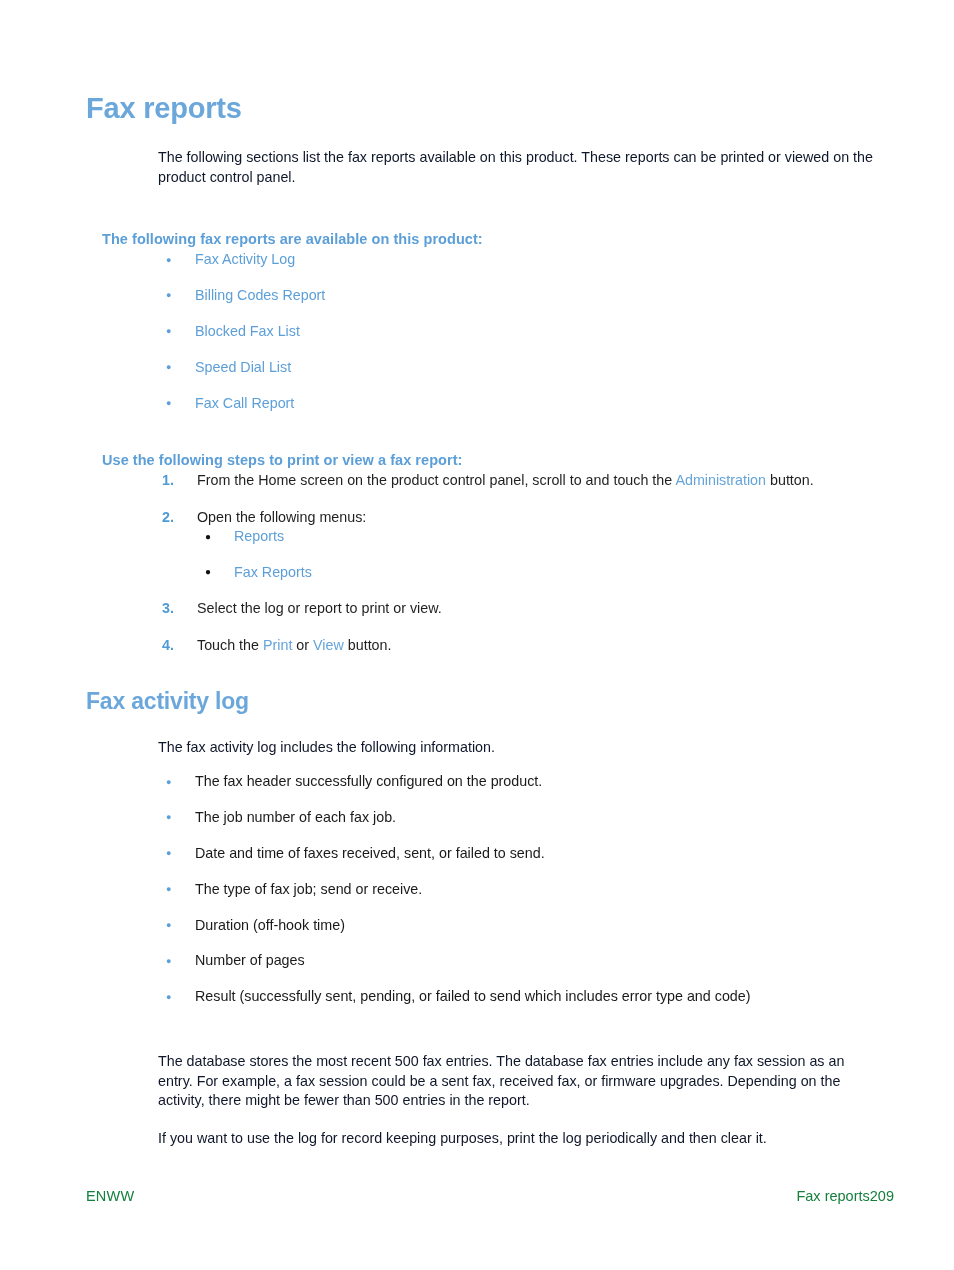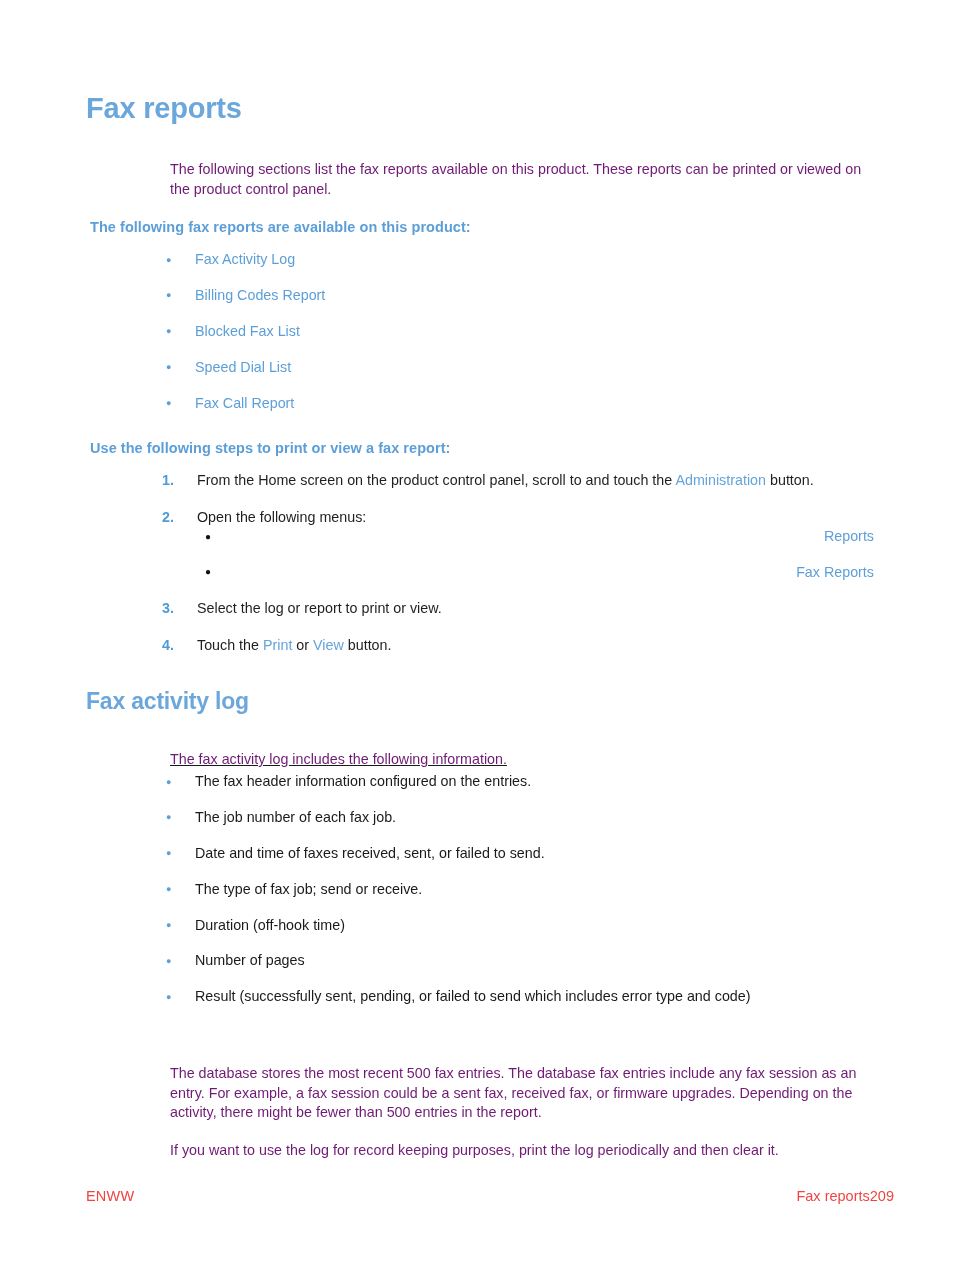--- a/index.html
+++ b/index.html
@@ -43,35 +43,35 @@
     font-size: 23px;
     font-weight: bold;
     color: #6ba7db;
     letter-spacing: -0.2px;
     margin: 0;
   }
   .h3 {
     font-size: 14.5px;
     font-weight: bold;
     color: #5c9fd8;
-    margin: 4px;
+    margin: 16px;
     letter-spacing: 0.05px;
   }
 
   
   .body-col {
     position: absolute;
     left: 158px;
     width: 716px;
   }
   .para {
     font-size: 14.3px;
     line-height: 19.5px;
-    color: #701a75;
-    margin: 12px;
+    color: #0f172a;
+    margin: 0;
   }
 
   .sub-head-row {
     position: absolute;
     left: 86px;
     width: 800px;
   }
 
   
   ul.blue-bullets, ul.black-bullets, ol.steps {
@@ -119,41 +119,40 @@
     top: 0;
     font-size: 14.3px;
     font-weight: bold;
     color: #4e9bd6;
   }
   ol.steps > li > .step-text { color: #1f1f1f; text-align: center; }
 
   .substeps {
     margin-top: 17px;
     margin-bottom: 0;
-    text-align: right;
   }
   .substeps > li {
     margin-bottom: 16.4px;
   }
   .substeps > li:last-child { margin-bottom: 0; }
 
   .link {
     color: #64a4da;
   }
   .link-item { color: #5c9fd8; }
 
   
   .footer {
     position: absolute;
     left: 86px;
     right: 60px;
     top: 1188px;
     height: 22px;
     font-size: 14.5px;
-    color: #ef4444;
+    color: #15803d;
   }
   .footer .left {
     position: absolute;
     left: 0;
     top: 0;
     letter-spacing: 0.2px;
   }
   .footer .right {
     position: absolute;
     right: 0;
@@ -218,27 +217,27 @@
       <li>
         <span class="num">4.</span>
         <span class="step-text"><span>Touch the </span><span class="link">Print</span><span> or </span><span class="link">View</span><span> button.</span></span>
       </li>
 
     </ol>
   </div>
 
   <h2 class="h2">Fax activity log</h2>
 
-  <div class="body-col" style="top:738px;text-decoration:underline;">
+  <div class="body-col" style="top:738px;">
     <p class="para">The fax activity log includes the following information.</p>
   </div>
 
   <div class="body-col" style="top:772px; left:158px;">
     <ul class="blue-bullets">
-      <li><span>The fax header information configured on the entries.</span></li>
+      <li><span>The fax header successfully configured on the product.</span></li>
       <li><span>The job number of each fax job.</span></li>
       <li><span>Date and time of faxes received, sent, or failed to send.</span></li>
       <li><span>The type of fax job; send or receive.</span></li>
       <li><span>Duration (off-hook time)</span></li>
       <li><span>Number of pages</span></li>
       <li><span>Result (successfully sent, pending, or failed to send which includes error type and code)</span></li>
     </ul>
   </div>
 
   <div class="body-col" style="top:1052px;">

